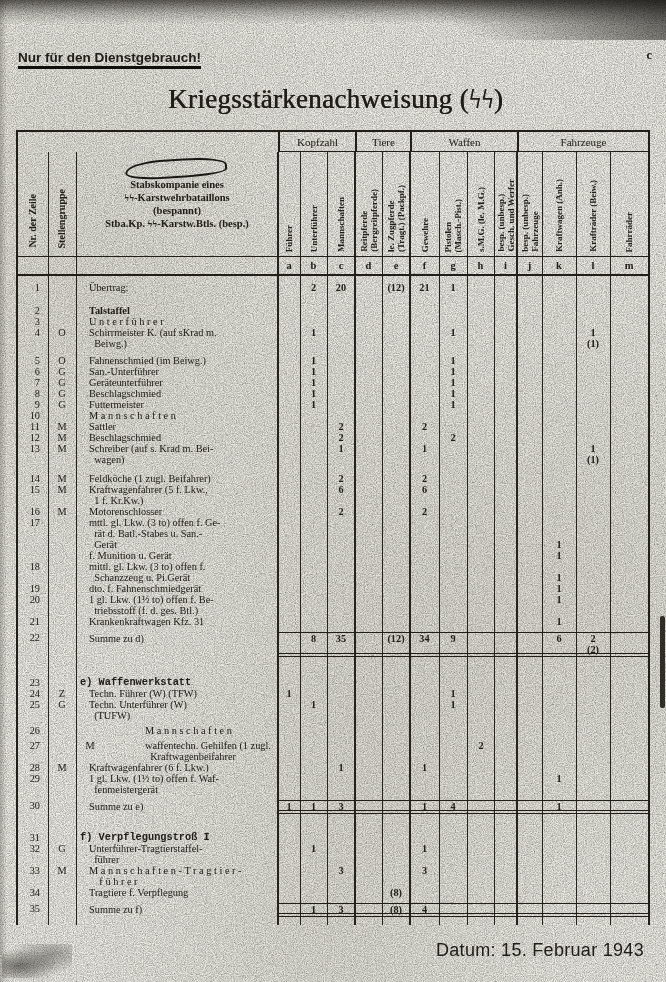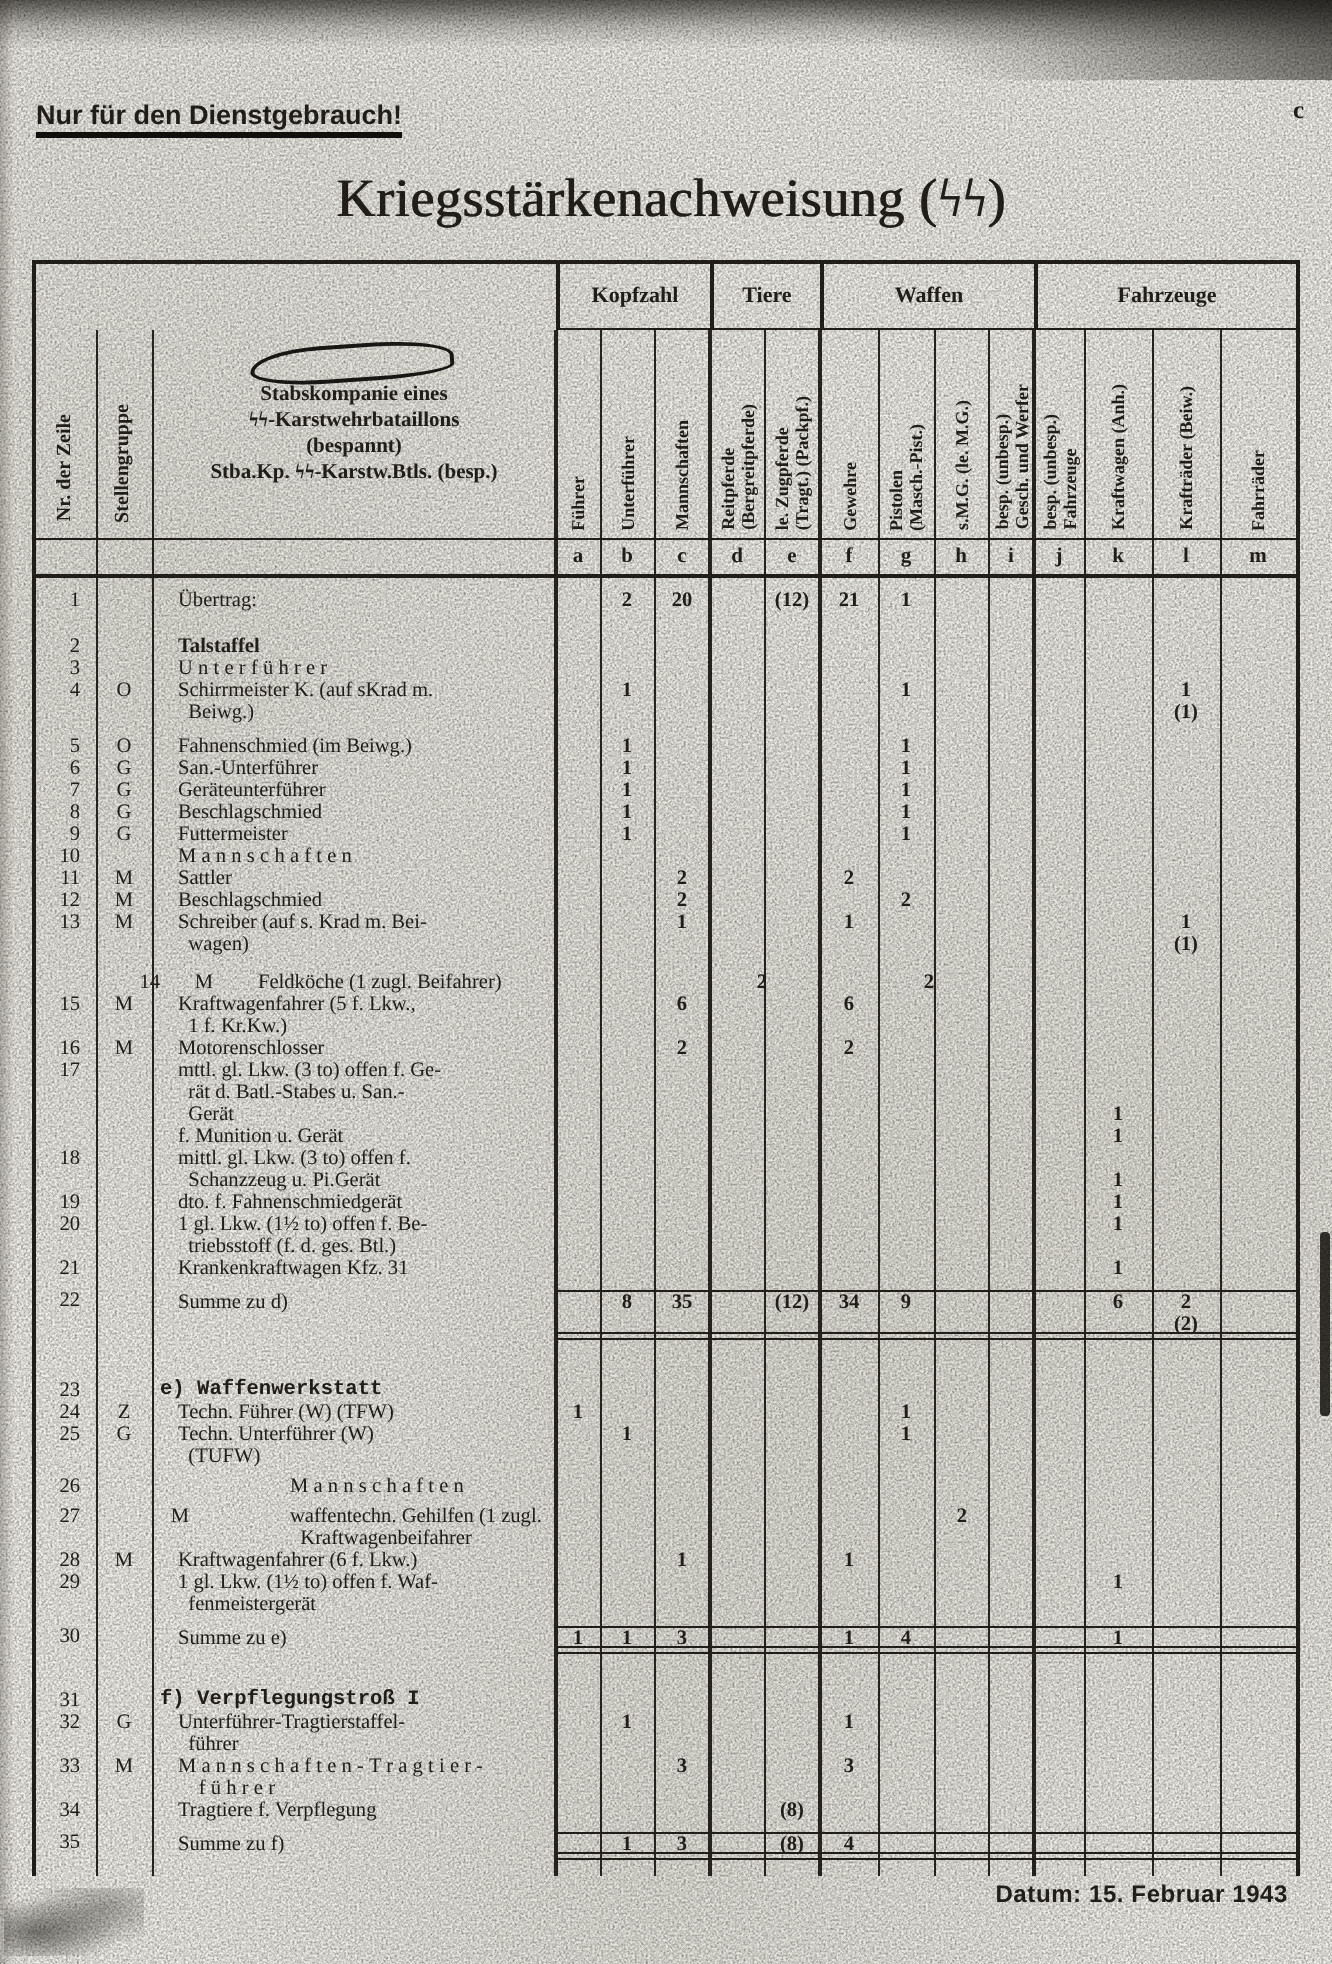--- a/index.html
+++ b/index.html
@@ -31,26 +31,26 @@
     background:#17150f;border-radius:2px;opacity:.85;}
   .noise{position:absolute;inset:0;z-index:30;pointer-events:none;opacity:.5;}
   
   .classification{position:absolute;left:18px;top:50px;z-index:5;
     font-family:"Liberation Sans",sans-serif;font-weight:700;font-size:13.5px;
     border-bottom:3px solid #14120e;padding-bottom:1px;}
   .corner-mark{position:absolute;right:14px;top:48px;font-size:12.5px;font-weight:700;}
   .doc-title{position:absolute;left:5px;right:0;top:84px;text-align:center;
     font-size:27px;letter-spacing:.3px;text-shadow:.5px 0 0 currentColor;}
   .date-line{position:absolute;right:22px;top:940px;
-    font-family:"Liberation Sans",sans-serif;font-weight:700;font-size:12px;letter-spacing:.3px;}
+    font-family:"Liberation Sans",sans-serif;font-weight:400;font-size:18px;letter-spacing:.3px;}
   
   .ktable{position:absolute;left:16px;top:130px;width:630px;
     border:2px solid var(--ink);border-bottom:none;z-index:5;}
-  .grow{display:grid;grid-template-columns:var(--cols);height:33px;
-    font-weight:700;font-size:11px;}
+  .grow{display:grid;grid-template-columns:var(--cols);height:20px;
+    font-weight:400;font-size:11px;}
   .grow>*{grid-row:1;}
   .grp{border-left:2px solid var(--ink);border-bottom:1.5px solid var(--ink);
     display:flex;align-items:center;justify-content:center;}
   .gk{grid-column:4/7;}.gt{grid-column:7/9;}.gw{grid-column:9/13;}.gf{grid-column:13/17;}
   .rest{position:relative;z-index:0;}
   .vl{position:absolute;top:0;bottom:0;width:1px;background:#2b2822;display:block;z-index:0;}
   .vl.h{width:2px;}
   .hrow{display:grid;grid-template-columns:var(--cols);height:104px;position:relative;z-index:1;font-family:Liberation Serif, serif;}
   .hrow>*{grid-row:1;}
   .vt{writing-mode:vertical-rl;transform:rotate(180deg);justify-self:center;align-self:end;
@@ -72,21 +72,21 @@
   .cg{grid-column:2;text-align:center;font-size:10.3px;line-height:11px;}
   .cl{grid-column:3;padding-left:13px;white-space:pre-wrap;font-size:10.3px;line-height:11px;}
   .cv{text-align:center;white-space:pre-wrap;font-weight:700;font-size:10.3px;line-height:11px;}
   .va{grid-column:4;}.vb{grid-column:5;}.vc{grid-column:6;}.vd{grid-column:7;}
   .ve{grid-column:8;}.vf{grid-column:9;}.vg{grid-column:10;}.vh{grid-column:11;}
   .vi{grid-column:12;}.vj{grid-column:13;}.vk{grid-column:14;}.vvl{grid-column:15;}
   .vm{grid-column:16;}
   .bold .cl{font-weight:700;}
   .spaced .cl{letter-spacing:2.6px;}
   .outdent .cl{padding-left:4px;font-family:Liberation Mono, monospace;}
-  .pt4{padding-top:4px;gap:28px;}.pt6{padding-top:6px;}.pt8{padding-top:8px;padding-left:40px;}.pt12{padding-top:12px;}
+  .pt4{padding-top:4px;gap:28px;}.pt6{padding-top:6px;}.pt8{padding-top:8px;}.pt12{padding-top:12px;}
   .sum{padding-top:5px;}
   .sum .cv{padding:1px 0 2px;}
   .sum .cl{padding-top:1px;}
   .sumbar{grid-column:4/17;border-top:1.5px solid var(--ink);border-bottom:4px double var(--ink);}
   .sp20{height:20px;}.sp18{height:18px;}.sp8{height:8px;}
 </style>
 </head>
 <body>
 
 <div class="scantop"></div>

